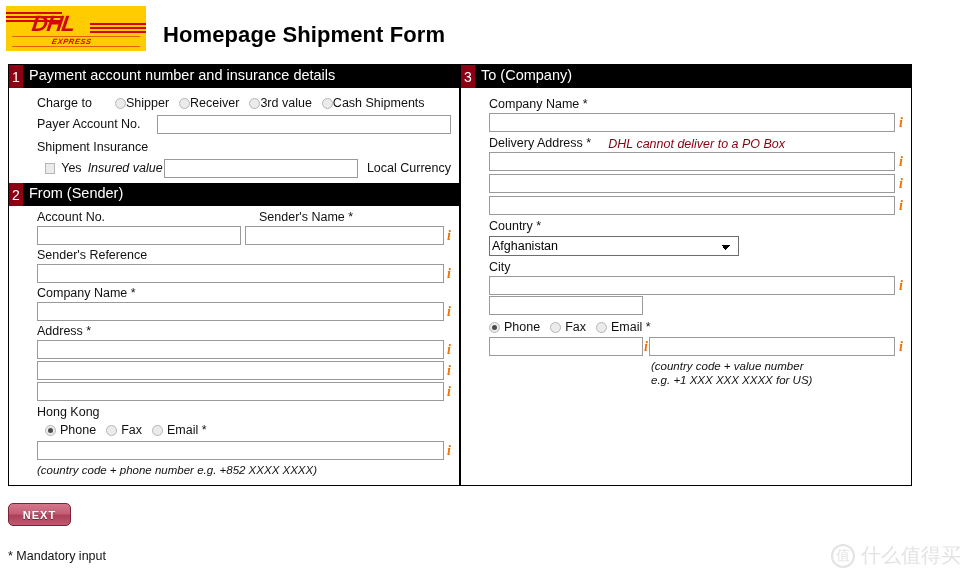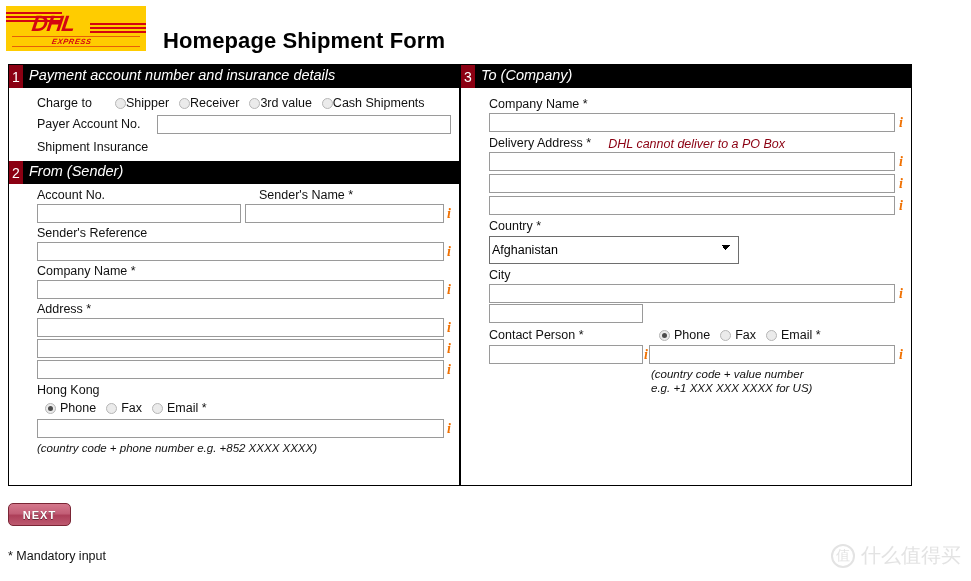--- a/index.html
+++ b/index.html
@@ -46,21 +46,21 @@
     position: absolute; left: 46px; top: 31px;
     font-size: 7.5px; font-weight: bold; font-style: italic;
     color: #D40511; letter-spacing: 0.6px;
     transform: skewX(-10deg);
   }
   #dhl-logo .botline {
     position: absolute; left: 6px; right: 6px; height: 1px;
     background: #D40511; opacity: .55;
   }
   #page-title {
-    position: absolute; left: 163px; top: 28px;
+    position: absolute; left: 163px; top: 22px;
     font-size: 22px; font-weight: bold; color: #000;
     letter-spacing: .1px;
   }
 
   
   .panel {
     position: absolute;
     border: 1px solid #000;
     background: #fff;
   }
@@ -75,21 +75,21 @@
     font-size: 14.5px;
   }
   .sec-num {
     background: #8B0012;
     color: #fff;
     width: 14px; height: 23px;
     display: flex; align-items: center; justify-content: center;
     font-size: 14px; font-weight: normal;
     margin-right: 6px;
   }
-  .sec-title { line-height: 1; position: relative; top: -1px; font-style: italic; }
+  .sec-title { line-height: 1; position: relative; top: -1px; }
 
   .pad { padding: 3px 8px 0 8px; margin-left: 20px; }
 
   .lbl { font-size: 12.5px; color: #111; line-height: 17px; white-space: nowrap; }
   .lbl.ital { font-style: italic; }
   .hint {
     font-size: 11.5px; font-style: italic; color: #111; line-height: 14px;
   }
   .warn {
     color: #8B0012; font-style: italic; font-size: 12.5px;
@@ -100,21 +100,21 @@
     background: #fff;
     height: 19px;
     font-size: 12px;
     font-family: "Liberation Sans", sans-serif;
     padding: 0 2px;
     outline: none;
   }
   select {
     border: 1px solid #6e6e6e;
     background: #fff;
-    height: 28px;
+    height: 20px;
     font-size: 12.5px;
     font-family: "Liberation Sans", sans-serif;
     padding: 0 2px;
     -webkit-appearance: none; appearance: none;
     background-image:
       linear-gradient(45deg, transparent 50%, #000 50%),
       linear-gradient(135deg, #000 50%, transparent 50%);
     background-position: calc(100% - 12px) 8px, calc(100% - 7px) 8px;
     background-size: 5px 5px, 5px 5px;
     background-repeat: no-repeat;
@@ -231,20 +231,27 @@
       </span>
     </div>
 
     <div class="row" style="margin-top:3px">
       <span class="lbl" style="width:126px">Payer Account No.</span>
       <input type="text" style="width: 308px;" value="">
     </div>
 
     <div class="lbl" style="margin-top:5px">Shipment Insurance</div>
 
+    <div class="row" style="margin-top:3px">
+      <span class="checkbox" style="margin-left:8px"></span>
+      <span class="lbl" style="margin-left:6px">Yes</span>
+      <span class="lbl ital" style="margin-left:6px">Insured value</span>
+      <input type="text" style="width: 212px; margin-left: 1px;" value="">
+      <span class="lbl" style="margin-left:9px">Local Currency</span>
+    </div>
   </div>
 
   <div class="sec-header" style="margin-top:5px">
     <div class="sec-num">2</div>
     <div class="sec-title">From (Sender)</div>
   </div>
 
   <div class="pad">
 
     <div class="row">
@@ -349,21 +356,20 @@
 
     <div class="lbl" style="margin-top:3px">City</div>
     <div class="row">
       <input type="text" style="width: 424px;" value="">
       <span class="info-i" style="margin-left:4px">i</span>
     </div>
 
     <input type="text" style="width: 154px; margin-top: 1px;" value="">
 
     <div class="row" style="margin-top:4px">
-      <span class="lbl" style="width:170px">Contact Person *</span>
       <span class="opt" style="display:flex;align-items:center;gap:4px;margin-right:10px">
         <span class="radio on"></span>
         <span class="lbl">Phone</span>
       </span>
       <span class="opt" style="display:flex;align-items:center;gap:4px;margin-right:10px">
         <span class="radio"></span>
         <span class="lbl">Fax</span>
       </span>
       <span class="opt" style="display:flex;align-items:center;gap:4px">
         <span class="radio"></span>

